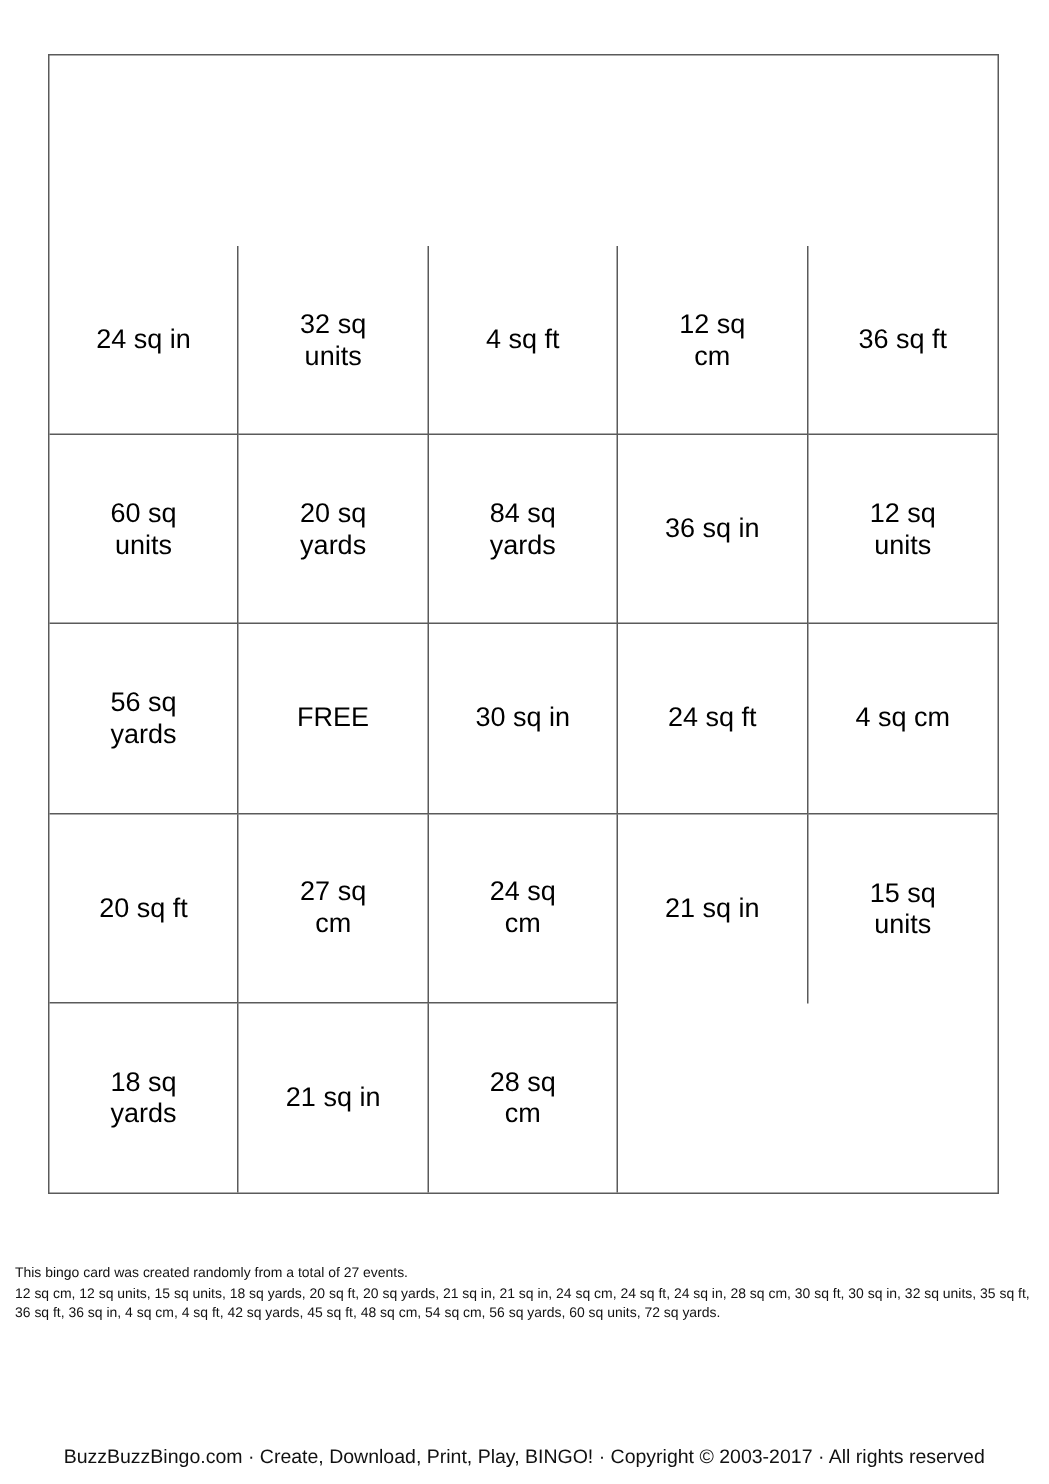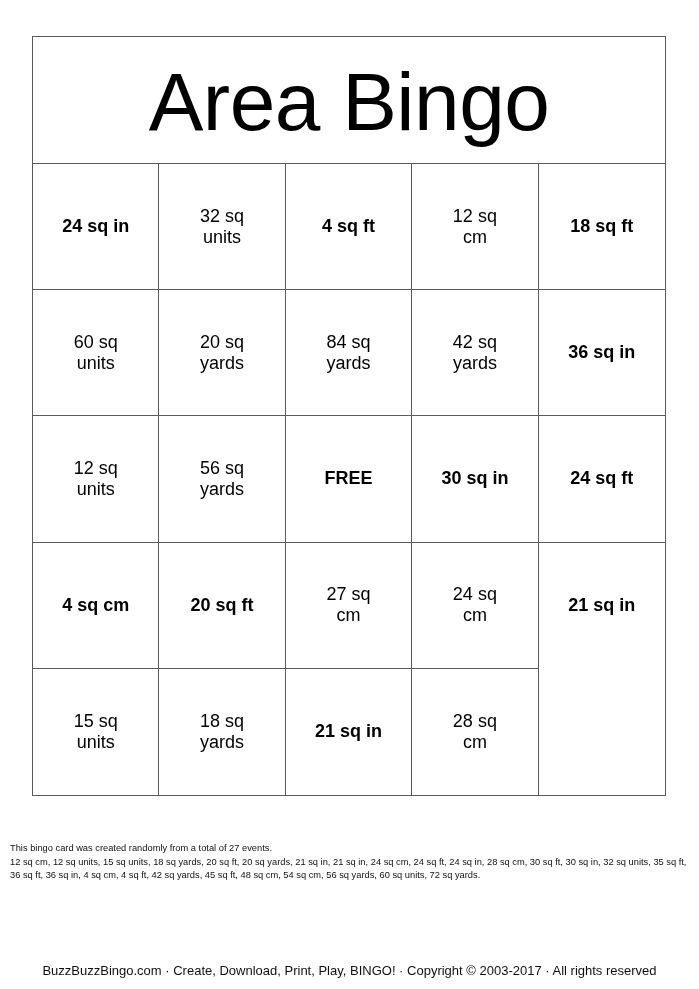--- a/index.html
+++ b/index.html
@@ -67,21 +67,20 @@
     }
     .cell:nth-child(5n) { border-right: none; }
     .cell:nth-last-child(-n+5) { border-bottom: none; }
     .cell-text {
       display: block;
       max-width: 70px;
       word-wrap: break-word;
     }
     .cell-text.wide {
       max-width: 100px;
-      font-weight: bold;
     }
     .notes {
       position: absolute;
       left: 10px;
       top: 842px;
       width: 680px;
       font-size: 9.3px;
       line-height: 13.5px;
       color: #111;
     }
@@ -93,52 +92,46 @@
       text-align: center;
       font-size: 13px;
       line-height: 16px;
       color: #111;
     }
   </style>
 </head>
 <body>
 
 <div class="card">
-  <div class="title-row">
-    <div class="title">Area Bingo</div>
-  </div>
   <div class="grid">
 
     <div class="cell">
         <span class="cell-text wide">24 sq in</span>
       </div>
     <div class="cell">
         <span class="cell-text">32 sq units</span>
       </div>
     <div class="cell">
         <span class="cell-text wide">4 sq ft</span>
       </div>
     <div class="cell">
         <span class="cell-text">12 sq cm</span>
       </div>
     <div class="cell">
-        <span class="cell-text wide">18 sq ft</span>
+        <span class="cell-text wide">36 sq ft</span>
       </div>
 
     <div class="cell">
         <span class="cell-text">60 sq units</span>
       </div>
     <div class="cell">
         <span class="cell-text">20 sq yards</span>
       </div>
     <div class="cell">
         <span class="cell-text">84 sq yards</span>
-      </div>
-    <div class="cell">
-        <span class="cell-text">42 sq yards</span>
       </div>
     <div class="cell">
         <span class="cell-text wide">36 sq in</span>
       </div>
 
     <div class="cell">
         <span class="cell-text">12 sq units</span>
       </div>
     <div class="cell">
         <span class="cell-text">56 sq yards</span>

